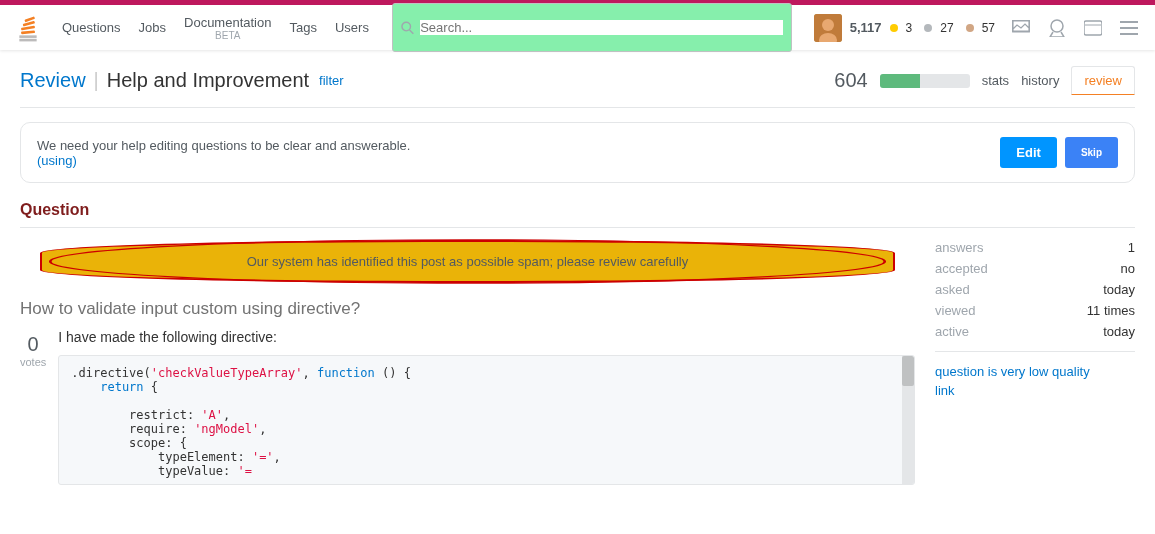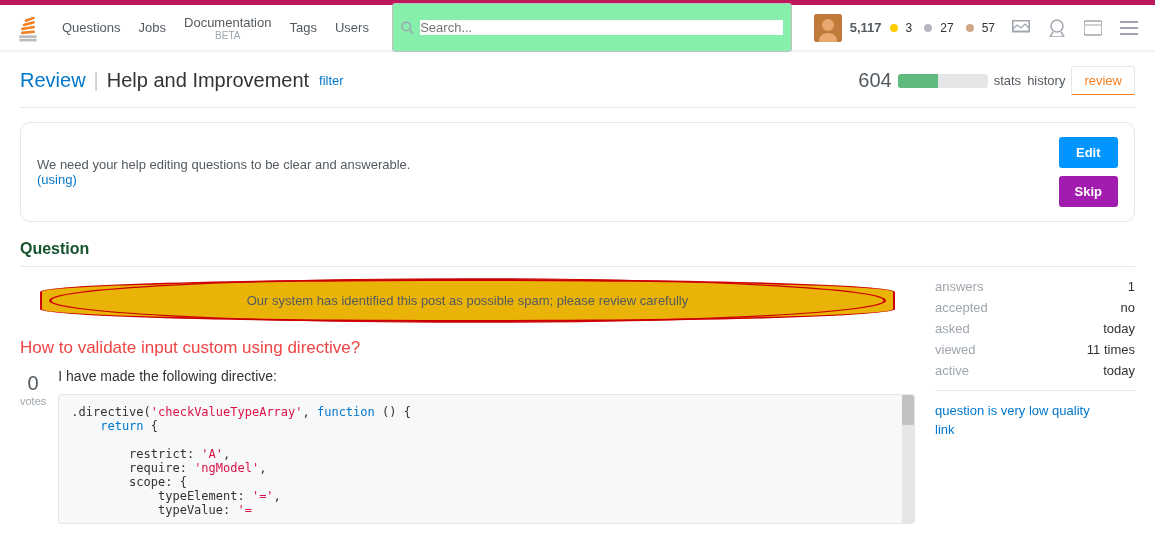--- a/index.html
+++ b/index.html
@@ -84,21 +84,21 @@
       display: flex;
       align-items: center;
       padding: 16px 0 12px 0;
       border-bottom: 1px solid #e4e6e8;
       margin-bottom: 14px;
     }
     #review-title { font-size: 20px; color: #0077cc; text-decoration: none; }
     #review-separator { color: #ccc; margin: 0 8px; font-size: 20px; }
     #review-subtitle { font-size: 20px; color: #333; }
     #filter-link { margin-left: 10px; color: #0077cc; font-size: 13px; cursor: pointer; text-decoration: none; }
-    #review-meta { margin-left: auto; display: flex; align-items: center; gap: 6px; }
+    #review-meta { margin-left: auto; display: flex; align-items: center; gap: 12px; }
     .review-count { font-size: 20px; color: #535a60; }
     .progress-bar-container { width: 90px; height: 14px; background: #e4e6e8; border-radius: 3px; overflow: hidden; }
     .progress-bar-fill { height: 100%; background: #5eba7d; width: 45%; }
     .meta-link { color: #535a60; font-size: 13px; cursor: pointer; text-decoration: none; }
     .review-tab-active {
       background: #fff;
       border: 1px solid #e4e6e8;
       border-bottom: 1px solid #f48024;
       padding: 6px 12px;
       font-size: 13px;
@@ -113,46 +113,46 @@
       border-radius: 10px;
       padding: 14px 16px;
       display: flex;
       align-items: center;
       justify-content: space-between;
       margin-bottom: 18px;
       background: #fff;
     }
     #help-text { font-size: 13px; color: #535a60; }
     #help-text .more-link { color: #0077cc; cursor: pointer; display: block; }
-    #help-actions { display: flex; gap: 8px; flex-direction: column; }
+    #help-actions { display: flex; gap: 8px; }
     .btn-edit {
       background: #0095ff;
       color: #fff;
       border: none;
       padding: 8px 16px;
       border-radius: 3px;
       cursor: pointer;
       font-size: 13px;
       font-weight: bold;
     }
     .btn-skip {
-      background: #a21caf;
+      background: #3b82f6;
       color: #fff;
       border: none;
       padding: 8px 16px;
       border-radius: 3px;
       cursor: pointer;
-      font-size: 13px;
+      font-size: 10px;
       font-weight: bold;
       text-align: right;
     }
 
     
     #question-section { margin-bottom: 10px; }
-    #question-label { font-size: 16px; color: #14532d; margin-bottom: 12px; padding-bottom: 8px; border-bottom: 1px solid #e4e6e8; }
+    #question-label { font-size: 16px; color: #7f1d1d; margin-bottom: 12px; padding-bottom: 8px; border-bottom: 1px solid #e4e6e8; }
 
     
     #question-body { display: flex; gap: 20px; }
     #question-left { flex: 1; }
     #question-right { width: 200px; min-width: 180px; }
 
     
     #spam-warning {
       position: relative;
       border: 2px solid #cc0000;
@@ -160,21 +160,21 @@
       padding: 12px 30px;
       margin: 0 20px 16px 20px;
       color: #535a60;
       font-size: 13px;
       text-align: center;
       background: #eab308;
     }
 
     
     #question-title-link {
-      color: #ef4444;
+      color: #737373;
       font-size: 17px;
       text-decoration: none;
       display: block;
       margin-bottom: 10px;
     }
 
     
     #vote-area {
       display: flex;
       align-items: flex-start;

